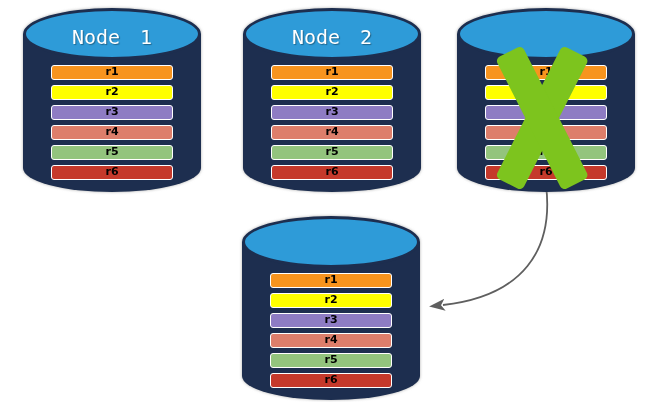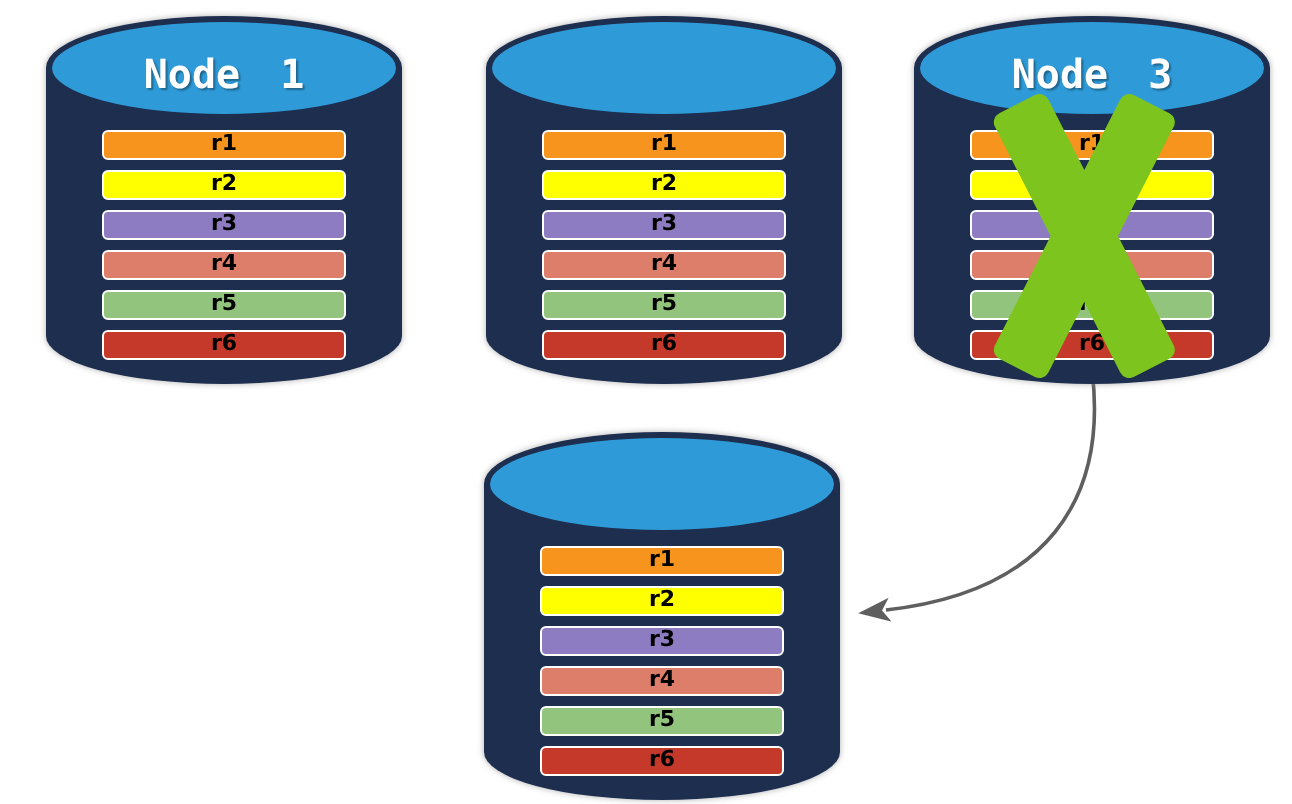--- a/index.html
+++ b/index.html
@@ -31,21 +31,21 @@
     position:absolute;left:0;top:0;width:178px;height:52px;
     box-sizing:border-box;
     background:var(--cylinder_top,#2E9BD8);
     border:3px solid var(--cylinder_body,#1D2E4F);
     border-radius:50%;
   }
   .node-title{
     position:absolute;left:0;right:0;top:19px;z-index:3;
     text-align:center;
     font-family:"DejaVu Sans Mono", monospace;
-    font-weight:bold;font-size:20px;line-height:20px;
+    font-weight:normal;font-size:20px;line-height:20px;
     color:var(--node_title_text,#FFFFFF);
     word-spacing:8px;
     text-shadow:1px 1px 1px rgba(0,0,0,0.35);
   }
   .bars{position:absolute;left:28px;right:28px;top:57px;z-index:2;}
   .bar{
     box-sizing:border-box;height:15px;margin-bottom:5px;
     border:1px solid var(--bar_border,#FFFFFF);
     border-radius:3px;
     text-align:center;
@@ -86,34 +86,34 @@
       <div class="bar" style="background: rgb(142, 124, 195);">r3</div>
       <div class="bar" style="background: rgb(221, 126, 107);">r4</div>
       <div class="bar" style="background: rgb(147, 196, 125);">r5</div>
       <div class="bar" style="background: rgb(197, 57, 43);">r6</div>
     </div>
 </div>
 
 <div class="cylinder node-2">
   <div class="cyl-body"></div>
   <div class="cyl-top"></div>
+  <div class="node-title">Node 2</div>
   <div class="bars">
       <div class="bar" style="background: rgb(247, 148, 30);">r1</div>
       <div class="bar" style="background: rgb(255, 255, 0);">r2</div>
       <div class="bar" style="background: rgb(142, 124, 195);">r3</div>
       <div class="bar" style="background: rgb(221, 126, 107);">r4</div>
       <div class="bar" style="background: rgb(147, 196, 125);">r5</div>
       <div class="bar" style="background: rgb(197, 57, 43);">r6</div>
     </div>
 </div>
 
 <div class="cylinder node-3">
   <div class="cyl-body"></div>
   <div class="cyl-top"></div>
-  <div class="node-title">Node 3</div>
   <div class="bars">
       <div class="bar" style="background: rgb(247, 148, 30);">r1</div>
       <div class="bar" style="background: rgb(255, 255, 0);">r2</div>
       <div class="bar" style="background: rgb(142, 124, 195);">r3</div>
       <div class="bar" style="background: rgb(221, 126, 107);">r4</div>
       <div class="bar" style="background: rgb(147, 196, 125);">r5</div>
       <div class="bar" style="background: rgb(197, 57, 43);">r6</div>
     </div>
   <div class="x-mark">
     <span class="x-stroke s1"></span>

